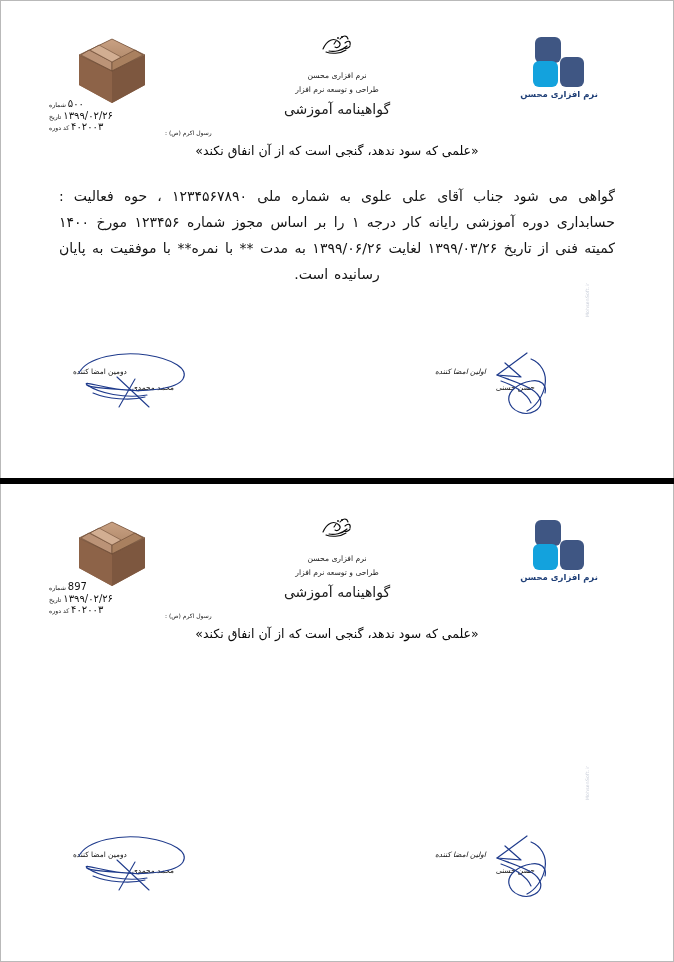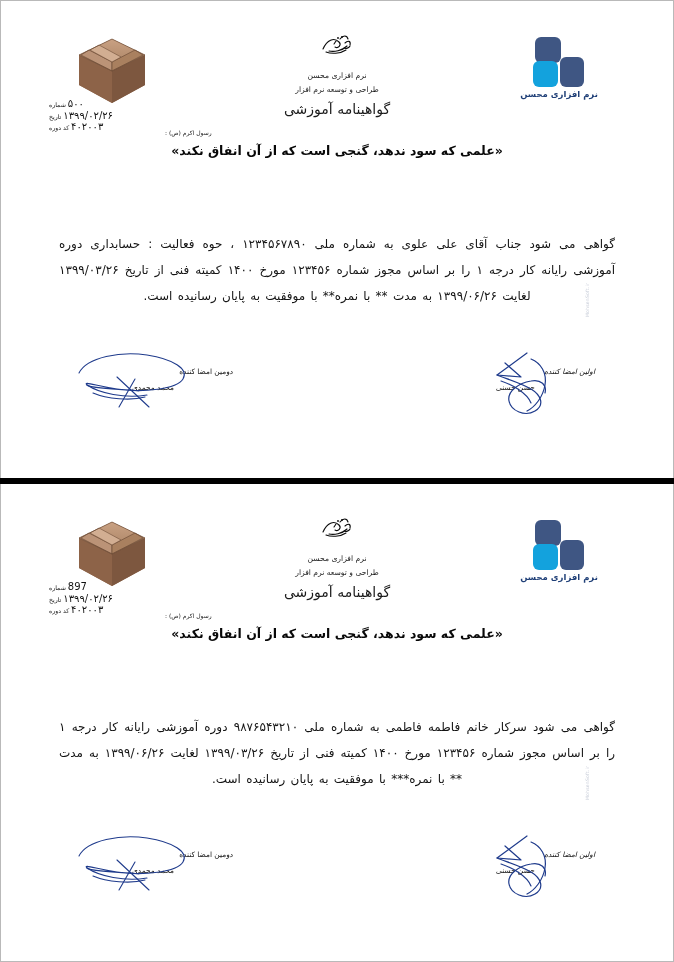--- a/index.html
+++ b/index.html
@@ -134,56 +134,55 @@
     color: #1a1a1a;
     direction: rtl;
   }
   .quote {
     position: absolute;
     left: 0;
     right: 0;
     top: 142px;
     text-align: center;
     font-size: 12.5px;
-    font-weight: bold;
+    font-weight: normal;
     color: #080808;
     letter-spacing: .1px;
   }
 
   .body-text {
     position: absolute;
     left: 58px;
     right: 58px;
     top: 182px;
     text-align: justify;
     text-align-last: center;
     direction: rtl;
-    font-size: 12px;
+    font-size: 14px;
     line-height: 26px;
     color: #141414;
     word-spacing: 1.5px;
-    margin-top: 48px;
   }
 
   
   .sig {
     position: absolute;
     width: 160px;
     height: 80px;
     top: 348px;
   }
   .sig-right { right: 78px; font-style: italic; }
   .sig-left  { left: 72px; }
 
   .sig-label {
     position: absolute;
     left: 0;
     right: 0;
     top: 18px;
-    text-align: right;
+    text-align: left;
     font-size: 7.4px;
     color: #111;
     z-index: 2;
   }
   .sig-name {
     position: absolute;
     left: 0;
     right: 0;
     top: 34px;
     text-align: center;
@@ -400,21 +399,20 @@
           <rect x="22" y="4" width="26" height="26" rx="6" fill="#3f5683"></rect>
           <rect x="47" y="24" width="24" height="30" rx="6" fill="#3f5683"></rect>
           <rect x="20" y="28" width="25" height="26" rx="6" fill="#13a2dd"></rect>
         </svg>
       </span>
       <span class="brand-name">نرم افزاری محسن</span>
     </div>
 
     <div class="attrib">رسول اکرم (ص) :</div>
     <div class="quote">«علمی که سود ندهد، گنجی است که از آن انفاق نکند»</div>
-    <div class="body-text">گواهی می شود سرکار خانم فاطمه فاطمی به شماره ملی  ۹۸۷۶۵۴۳۲۱۰ دوره آموزشی رایانه کار درجه ۱ را بر اساس مجوز شماره ۱۲۳۴۵۶ مورخ ۱۴۰۰ کمیته فنی از تاریخ ۱۳۹۹/۰۳/۲۶ لغایت ۱۳۹۹/۰۶/۲۶ به مدت ** با نمره*** با موفقیت به پایان رسانیده است.</div>
 
     <div class="watermark">MohsenSoft.ir</div>
 
     <div class="sig sig-right">
       <span class="sig-label">اولین امضا کننده</span>
       <span class="sig-name">حسن حسنی</span>
       <span class="sig-ink">
         <svg width="160" height="80" viewBox="0 0 160 80">
           <g fill="none" stroke="#1f3b8c" stroke-width="1.2" stroke-linecap="round" stroke-linejoin="round">
             <path d="M92 4 L62 26 L86 28 L70 14"></path>

